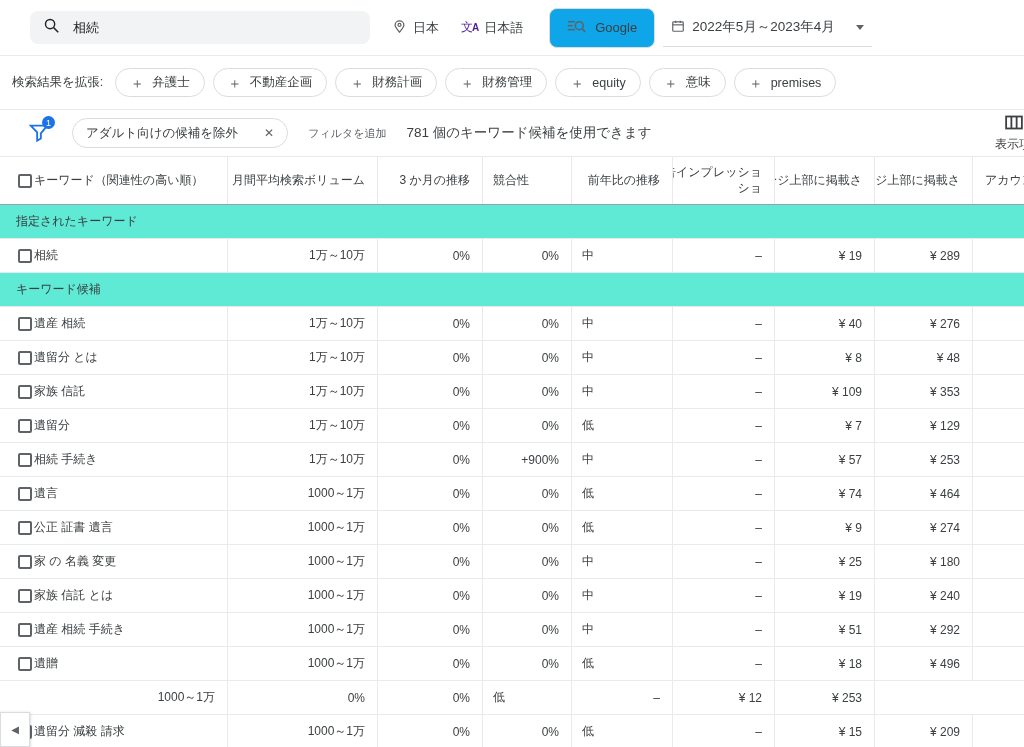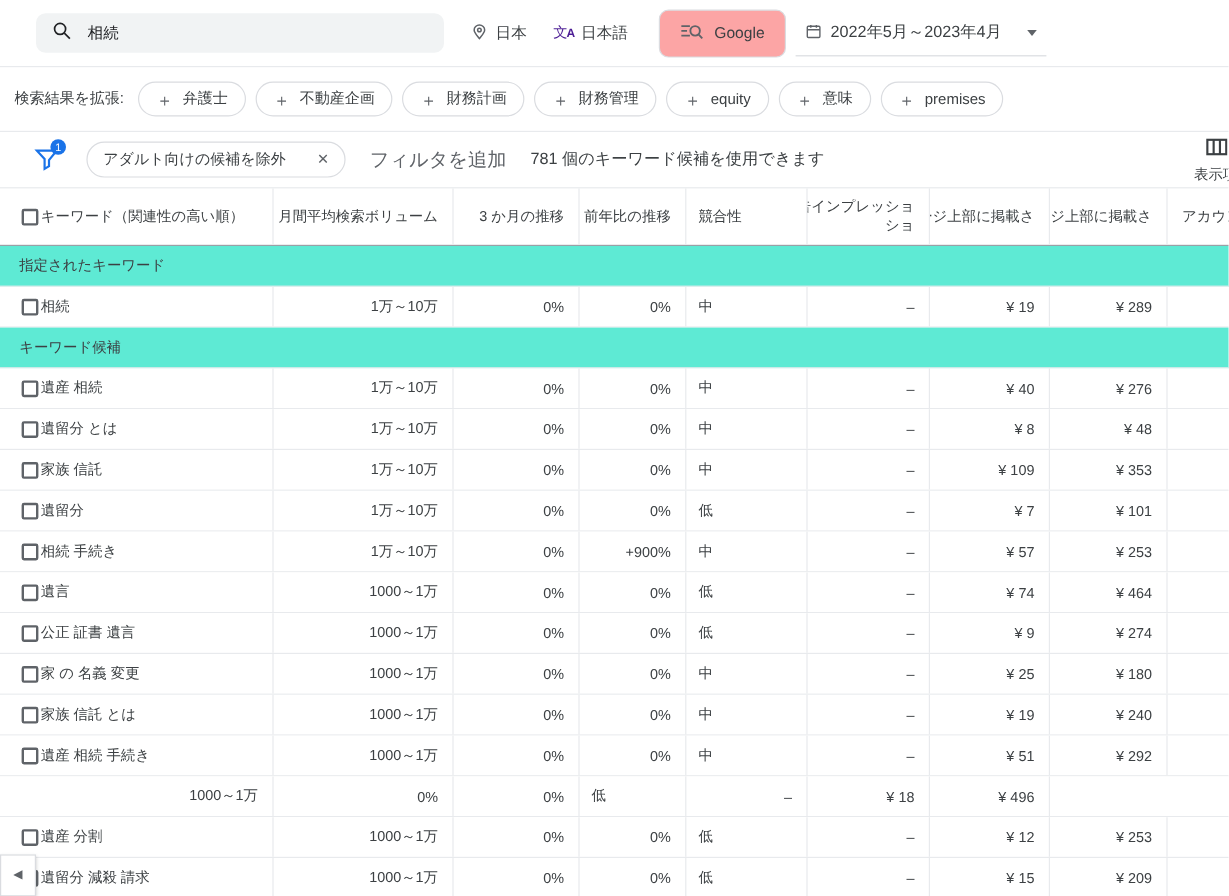--- a/index.html
+++ b/index.html
@@ -12,37 +12,37 @@
 
   
   .topbar { height:56px; display:flex; align-items:center; padding-left:30px; border-bottom:1px solid #e8eaed; }
   .searchbox { width:340px; height:33px; background:#f1f3f4; border-radius:8px; display:flex; align-items:center; padding:0 13px; gap:13px; }
   .searchbox input { border:none; outline:none; background:transparent; font:13px "Liberation Sans","DejaVu Sans",sans-serif; color:#202124; width:240px; }
   .tb-item { display:flex; align-items:center; gap:6px; font-size:13px; color:#3c4043; }
   .loc { margin-left:22px; }
   .lang { margin-left:22px; }
   .tr-ic { font-size:12px; color:#4c1d95; letter-spacing:-1px; }
   .tr-ic .tr-a { font-size:10px; font-weight:bold; }
-  .network-btn { margin-left:26px; height:40px; border:1px solid #dadce0; border-radius:8px; background:#fca5a5; display:flex; align-items:center; gap:9px; padding:0 17px; font-size:13px; color:#3c4043; cursor:pointer; }
+  .network-btn { margin-left:26px; height:40px; border:1px solid #dadce0; border-radius:8px; background:#0ea5e9; display:flex; align-items:center; gap:9px; padding:0 17px; font-size:13px; color:#3c4043; cursor:pointer; }
   .date-ctl { margin-left:8px; height:38px; display:flex; align-items:center; gap:7px; padding:0 8px; font-size:13.5px; border-bottom:1px solid #dadce0; cursor:pointer; }
   .caret { width:0; height:0; border-left:4px solid transparent; border-right:4px solid transparent; border-top:5px solid #5f6368; margin-left:14px; }
 
   
   .chips-row { height:54px; display:flex; align-items:center; padding-left:12px; gap:8px; border-bottom:1px solid #e8eaed; }
   .chips-label { font-size:12.5px; color:#3c4043; margin-right:4px; }
   .chip { display:inline-flex; align-items:center; gap:8px; height:29px; padding:0 14px; border:1px solid #dadce0; border-radius:16px; background:#fff; font-size:12.5px; color:#3c4043; cursor:pointer; white-space:nowrap; }
   .chip .plus { color:#5f6368; font-size:14px; line-height:1; }
 
   
   .filter-row { position:relative; height:47px; display:flex; align-items:center; padding-left:28px; gap:20px; border-bottom:1px solid #e8eaed; }
   .funnel-wrap { position:relative; width:24px; height:24px; flex:none; }
   .fbadge { position:absolute; top:-5px; right:-3px; width:13px; height:13px; border-radius:50%; background:#1a73e8; color:#fff; font-size:9px; display:flex; align-items:center; justify-content:center; }
   .filter-chip { display:inline-flex; align-items:center; gap:26px; height:30px; padding:0 13px; border:1px solid #dadce0; border-radius:16px; font-size:12.5px; color:#3c4043; cursor:pointer; }
   .chip-x { color:#5f6368; font-size:12px; }
-  .add-filter { font-size:16px; color:#5f6368; cursor:pointer; }
+  .add-filter { font-size:11px; color:#5f6368; cursor:pointer; }
   .summary { font-size:13.5px; color:#3c4043; }
   .columns-ctl { position:absolute; left:995px; top:5px; width:90px; display:flex; flex-direction:column; align-items:flex-start; gap:2px; cursor:pointer; }
   .columns-ctl .lbl { font-size:12px; color:#3c4043; white-space:nowrap; }
   .columns-ctl svg { margin-left:10px; }
 
   
   .grid-cols { display:grid; grid-template-columns:228px 150px 105px 89px 101px 102px 100px 98px 1fr; }
   .thead { height:48px; border-bottom:1px solid #9aa0a6; font-size:12px; color:#3c4043; font-weight:500; }
   .cell { display:flex; align-items:center; border-right:1px solid #e8eaed; overflow:hidden; white-space:nowrap; }
   .cell:last-child { border-right:none; }
@@ -177,22 +177,22 @@
     </span>
   </div>
 
   <div class="thead grid-cols">
     <div class="cell kwcell">
       <span class="cb"></span>
       <span>キーワード（関連性の高い順）</span>
     </div>
     <div class="cell right">月間平均検索ボリューム</div>
     <div class="cell right">3 か月の推移</div>
+    <div class="cell comp-c">競合性</div>
     <div class="cell right">前年比の推移</div>
-    <div class="cell comp-c">競合性</div>
     <div class="cell two right">
       <span>広告インプレッショ</span>
       <span>ショ</span>
     </div>
     <div class="cell right">ページ上部に掲載さ</div>
     <div class="cell right">ページ上部に掲載さ</div>
     <div class="cell acct-c">アカウント</div>
   </div>
 
   <div id="tbody">
@@ -258,21 +258,21 @@
         <div class="cell kwcell">
           <span class="cb"></span>
           <span>遺留分</span>
         </div>
         <div class="cell right">1万～10万</div>
         <div class="cell right">0%</div>
         <div class="cell right">0%</div>
         <div class="cell comp-c">低</div>
         <div class="cell right">–</div>
         <div class="cell right">¥ 7</div>
-        <div class="cell right">¥ 101</div>
+        <div class="cell right">¥ 129</div>
         <div class="cell"></div>
       </div>
       <div class="trow grid-cols">
         <div class="cell kwcell">
           <span class="cb"></span>
           <span>相続 手続き</span>
         </div>
         <div class="cell right">1万～10万</div>
         <div class="cell right">0%</div>
         <div class="cell right">+900%</div>
@@ -346,34 +346,34 @@
         <div class="cell right">1000～1万</div>
         <div class="cell right">0%</div>
         <div class="cell right">0%</div>
         <div class="cell comp-c">中</div>
         <div class="cell right">–</div>
         <div class="cell right">¥ 51</div>
         <div class="cell right">¥ 292</div>
         <div class="cell"></div>
       </div>
       <div class="trow grid-cols">
+        <div class="cell kwcell">
+          <span class="cb"></span>
+          <span>遺贈</span>
+        </div>
         <div class="cell right">1000～1万</div>
         <div class="cell right">0%</div>
         <div class="cell right">0%</div>
         <div class="cell comp-c">低</div>
         <div class="cell right">–</div>
         <div class="cell right">¥ 18</div>
         <div class="cell right">¥ 496</div>
         <div class="cell"></div>
       </div>
       <div class="trow grid-cols">
-        <div class="cell kwcell">
-          <span class="cb"></span>
-          <span>遺産 分割</span>
-        </div>
         <div class="cell right">1000～1万</div>
         <div class="cell right">0%</div>
         <div class="cell right">0%</div>
         <div class="cell comp-c">低</div>
         <div class="cell right">–</div>
         <div class="cell right">¥ 12</div>
         <div class="cell right">¥ 253</div>
         <div class="cell"></div>
       </div>
       <div class="trow grid-cols">

